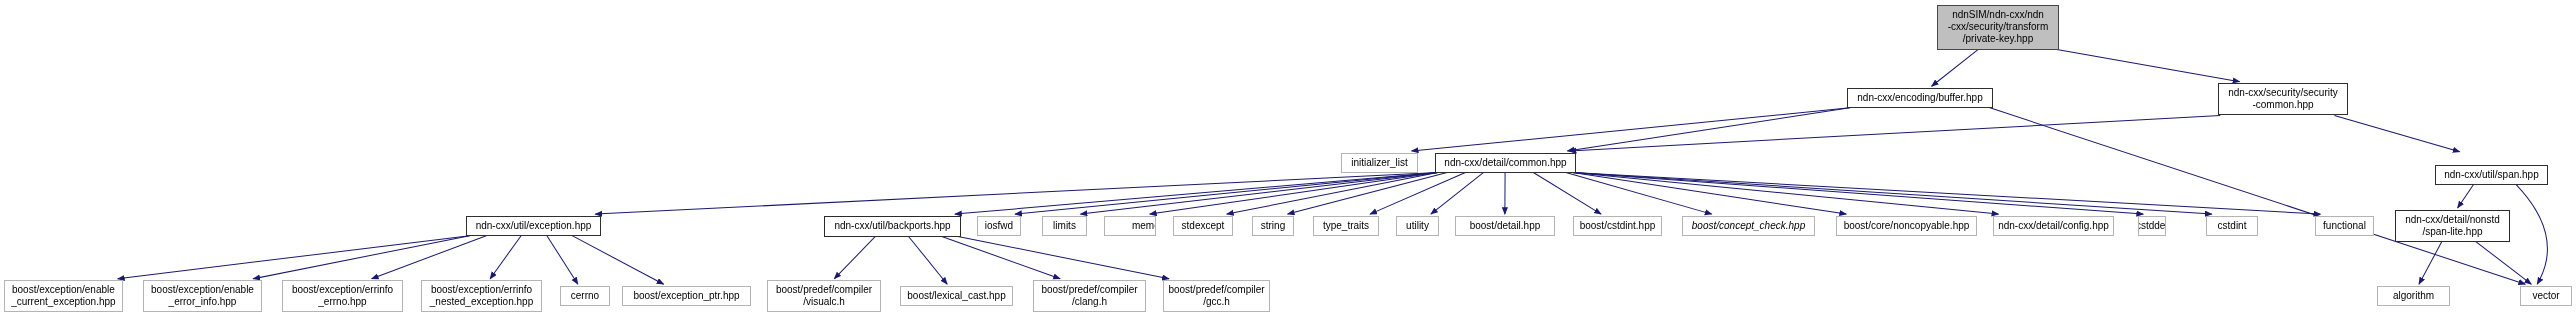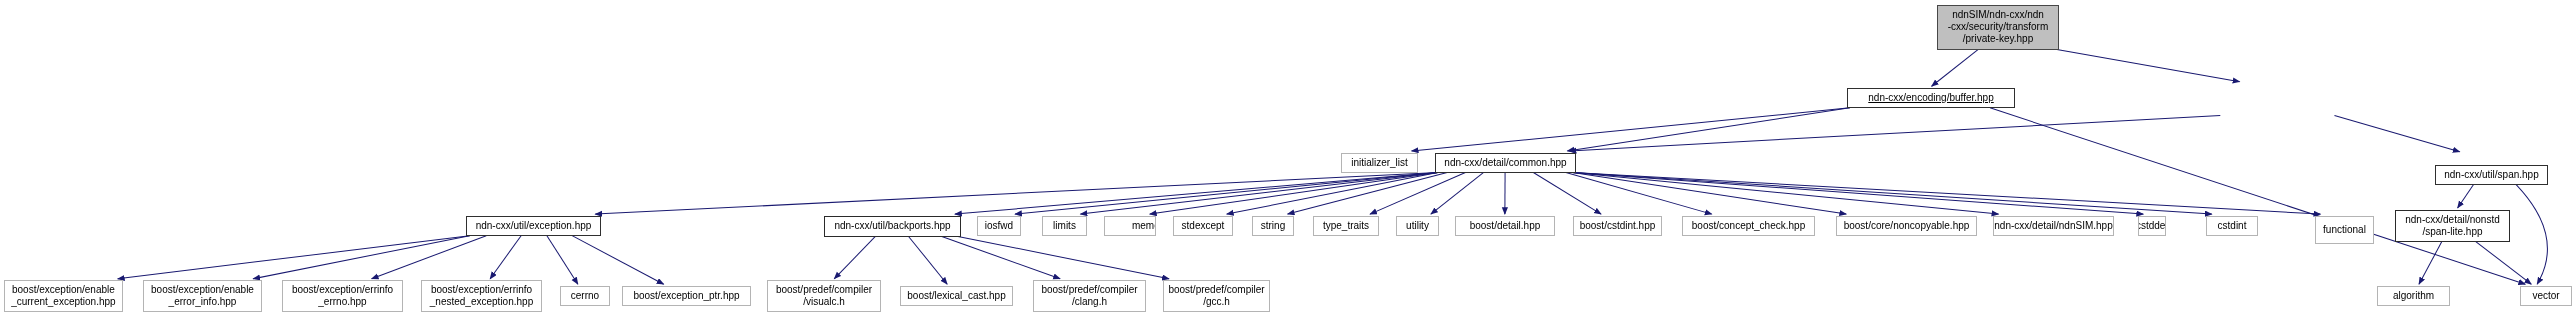--- a/index.html
+++ b/index.html
@@ -68,41 +68,43 @@
       <path class="edge" d="M1135.75,307 L1082.35,362" marker-end="url(#arrow)"></path>
       <path class="edge" d="M1178.875,307 L1228.975,369" marker-end="url(#arrow)"></path>
       <path class="edge" d="M1222,307 L1375.6,362" marker-end="url(#arrow)"></path>
       <path class="edge" d="M1243,307 L1517,362" marker-end="url(#arrow)"></path>
       <path class="edge" d="M3170,313 L3140,369" marker-end="url(#arrow)"></path>
       <path class="edge" d="M3212.875,313 L3285.775,369" marker-end="url(#arrow)"></path>
     </svg>
 <div class="node main" title="ndnSIM/ndn-cxx/ndn-cxx/security/transform/private-key.hpp" style="left: 1937px; top: 4.6px; width: 122px; height: 45px;">ndnSIM/ndn-cxx/ndn
 -cxx/security/transform
 /private-key.hpp</div>
-    <div class="node strong" title="ndn-cxx/encoding/buffer.hpp" style="left: 1847px; top: 88px; width: 168px; height: 20px; text-decoration: underline;">ndn-cxx/encoding/buffer.hpp</div>
+    <div class="node strong" title="ndn-cxx/encoding/buffer.hpp" style="left: 1847px; top: 88px; width: 146px; height: 20px;">ndn-cxx/encoding/buffer.hpp</div>
+    <div class="node strong" title="ndn-cxx/security/security-common.hpp" style="left: 2218px; top: 83px; width: 130px; height: 32px;">ndn-cxx/security/security
+-common.hpp</div>
     <div class="node plain" title="initializer_list" style="left: 1341px; top: 153px; width: 77px; height: 20px;">initializer_list</div>
     <div class="node strong" title="ndn-cxx/detail/common.hpp" style="left: 1435px; top: 153px; width: 141px; height: 20px;">ndn-cxx/detail/common.hpp</div>
     <div class="node strong" title="ndn-cxx/util/span.hpp" style="left: 2435px; top: 153px; width: 113px; height: 20px; margin-top: 12px;">ndn-cxx/util/span.hpp</div>
     <div class="node strong" title="ndn-cxx/util/exception.hpp" style="left: 466px; top: 216px; width: 135px; height: 20px;">ndn-cxx/util/exception.hpp</div>
     <div class="node bold" title="ndn-cxx/util/backports.hpp" style="left: 824px; top: 216px; width: 137px; height: 21px;">ndn-cxx/util/backports.hpp</div>
     <div class="node plain" title="iosfwd" style="left: 977px; top: 216px; width: 44px; height: 20px;">iosfwd</div>
     <div class="node plain" title="limits" style="left: 1042px; top: 216px; width: 45px; height: 20px;">limits</div>
     <div class="node plain" title="memory" style="left: 1104px; top: 216px; width: 52px; height: 20px; padding-left: 40px;">memory</div>
     <div class="node plain" title="stdexcept" style="left: 1173px; top: 216px; width: 60px; height: 20px;">stdexcept</div>
     <div class="node plain" title="string" style="left: 1252px; top: 216px; width: 42px; height: 20px;">string</div>
     <div class="node plain" title="type_traits" style="left: 1313px; top: 216px; width: 66px; height: 20px;">type_traits</div>
     <div class="node plain" title="utility" style="left: 1396px; top: 216px; width: 43px; height: 20px;">utility</div>
     <div class="node plain" title="boost/version.hpp" style="left: 1455px; top: 216px; width: 100px; height: 20px;">boost/detail.hpp</div>
     <div class="node plain" title="boost/assert.hpp" style="left: 1573px; top: 216px; width: 89px; height: 20px;">boost/cstdint.hpp</div>
-    <div class="node plain" title="boost/concept_check.hpp" style="left: 1682px; top: 216px; width: 133px; height: 20px;">boost/concept_check.hpp</div>
+    <div class="node plain" title="boost/concept_check.hpp" style="left: 1682px; top: 216px; width: 133px; height: 20px; font-style: italic;">boost/concept_check.hpp</div>
     <div class="node plain" title="boost/core/noncopyable.hpp" style="left: 1836px; top: 216px; width: 141px; height: 20px;">boost/core/noncopyable.hpp</div>
-    <div class="node plain" title="ndn-cxx/detail/config.hpp" style="left: 1993px; top: 216px; width: 121px; height: 20px;">ndn-cxx/detail/ndnSIM.hpp</div>
+    <div class="node plain" title="ndn-cxx/detail/config.hpp" style="left: 1993px; top: 216px; width: 121px; height: 20px;">ndn-cxx/detail/config.hpp</div>
     <div class="node plain" title="cstddef" style="left: 2138px; top: 216px; width: 28px; height: 20px;">cstddef</div>
     <div class="node plain" title="cstdint" style="left: 2206px; top: 216px; width: 52px; height: 20px;">cstdint</div>
-    <div class="node plain" title="functional" style="left: 2315px; top: 216px; width: 59px; height: 28px;">functional</div>
+    <div class="node plain" title="functional" style="left: 2315px; top: 216px; width: 59px; height: 20px;">functional</div>
     <div class="node bold" title="ndn-cxx/detail/nonstd/span-lite.hpp" style="left: 2395px; top: 210px; width: 115px; height: 32px;">ndn-cxx/detail/nonstd
 /span-lite.hpp</div>
     <div class="node plain" title="boost/exception/enable_current_exception.hpp" style="left: 3.9px; top: 280px; width: 119px; height: 32px;">boost/exception/enable
 _current_exception.hpp</div>
     <div class="node plain" title="boost/exception/enable_error_info.hpp" style="left: 143px; top: 280px; width: 119px; height: 32px;">boost/exception/enable
 _error_info.hpp</div>
     <div class="node plain" title="boost/exception/errinfo_errno.hpp" style="left: 282px; top: 280px; width: 121px; height: 32px;">boost/exception/errinfo
 _errno.hpp</div>
     <div class="node plain" title="boost/exception/errinfo_nested_exception.hpp" style="left: 421px; top: 280px; width: 121px; height: 32px;">boost/exception/errinfo
 _nested_exception.hpp</div>

